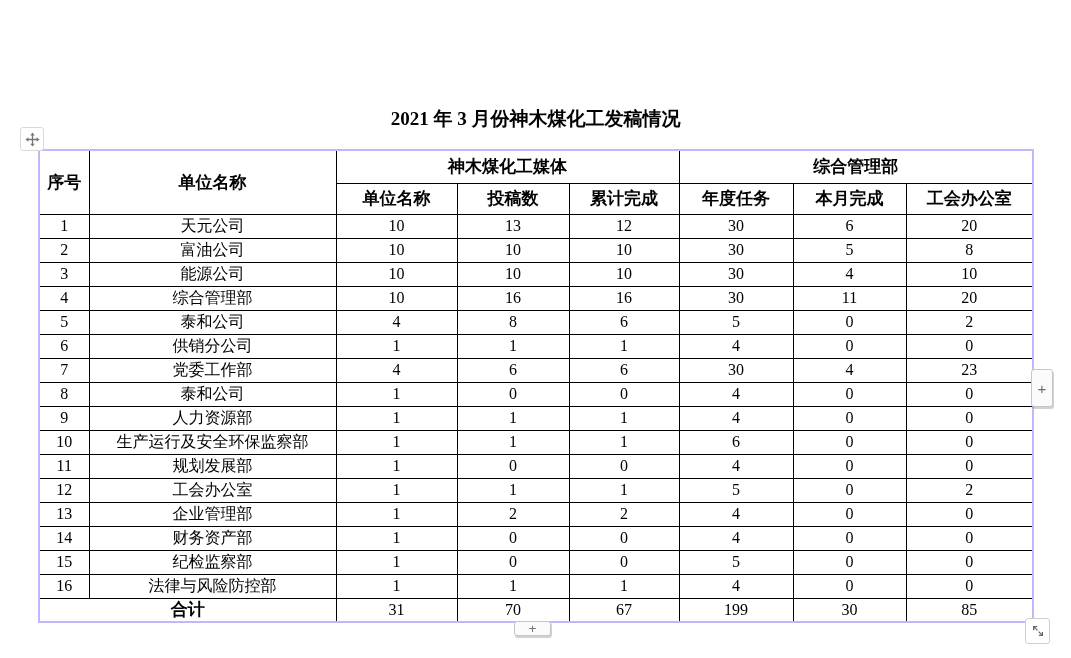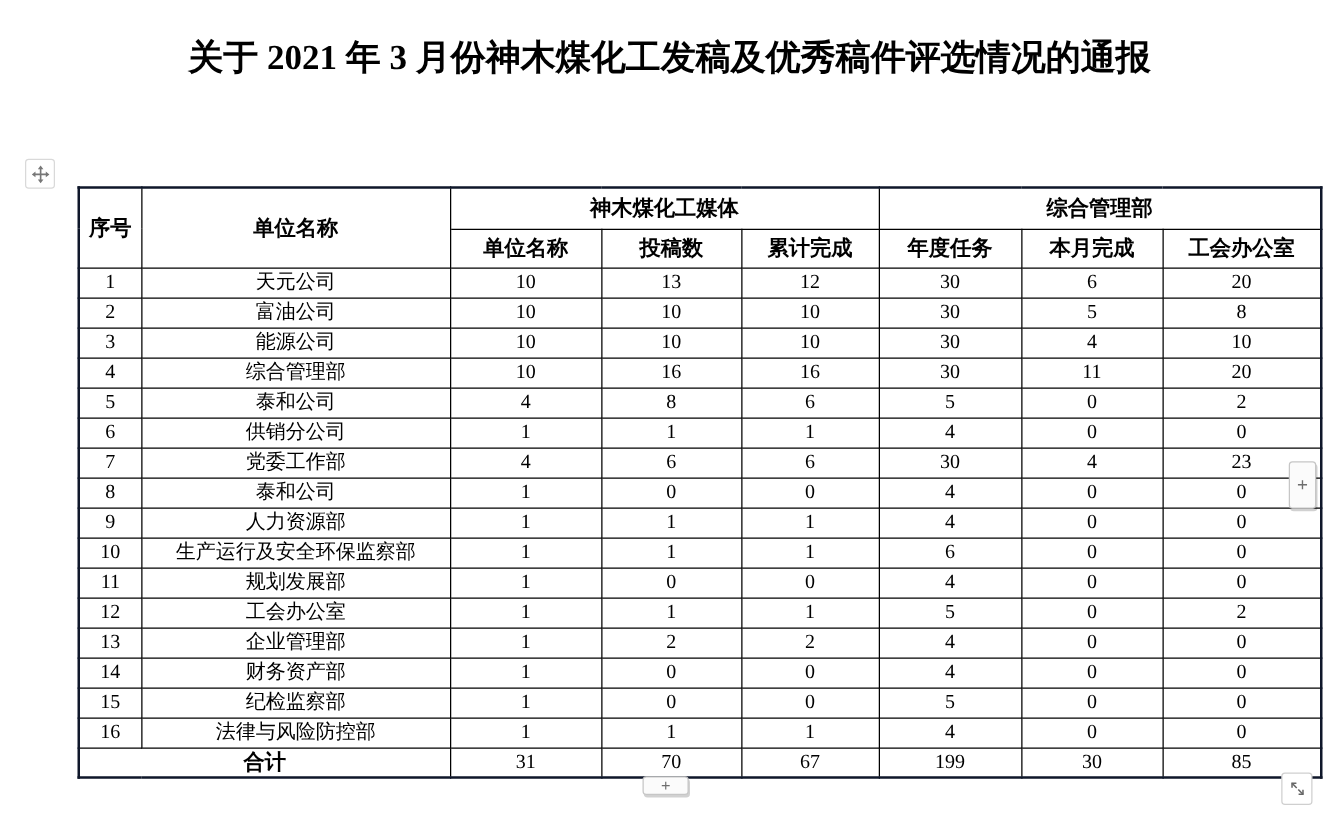--- a/index.html
+++ b/index.html
@@ -15,22 +15,21 @@
     margin:0;white-space:nowrap;
   }
   .doc-subtitle{
     position:absolute;top:106px;left:0;width:1071px;
     text-align:center;font-size:19px;font-weight:bold;
     margin:0;white-space:nowrap;
   }
   table.report{
     position:absolute;left:38px;top:149px;
     border-collapse:collapse;table-layout:fixed;
-    border:2px solid #0f172a;
-    margin-left:24px;
+    border:2px solid #c4b5fd;
   }
   table.report th,table.report td{
     border:1px solid #000;
     text-align:center;vertical-align:middle;
     padding:0;overflow:hidden;white-space:nowrap;
     font-size:16px;line-height:1;
   }
   table.report thead th{font-weight:bold;font-size:17px;}
   tr.group-row{height:33px;}
   tr.sub-row{height:31px;}
@@ -63,21 +62,21 @@
     left:1025px;top:618px;width:25px;height:26px;
     background:#fff;border-color:#cfcfcf;
   }
   .ctl svg{display:block;}
 </style>
 </head>
 <body>
 
 <div class="canvas">
 
-  <h1 class="doc-title">关于 2021 年 3 月份神木煤化工发稿及优秀稿件评选情况的通报</h1>
+  <h2 class="doc-subtitle">2021 年 3 月份神木煤化工发稿情况</h2>
 
   <div class="ctl move-handle" title="">
     <span>
       <svg width="15" height="15" viewBox="0 0 16 16">
         <path fill="#777" d="M8 0.5 L5.6 3.6 H7.3 V7.3 H3.6 V5.6 L0.5 8 L3.6 10.4 V8.7 H7.3 V12.4 H5.6 L8 15.5 L10.4 12.4 H8.7 V8.7 H12.4 V10.4 L15.5 8 L12.4 5.6 V7.3 H8.7 V3.6 H10.4 Z"></path>
       </svg>
     </span>
   </div>
 
   <table class="report">

